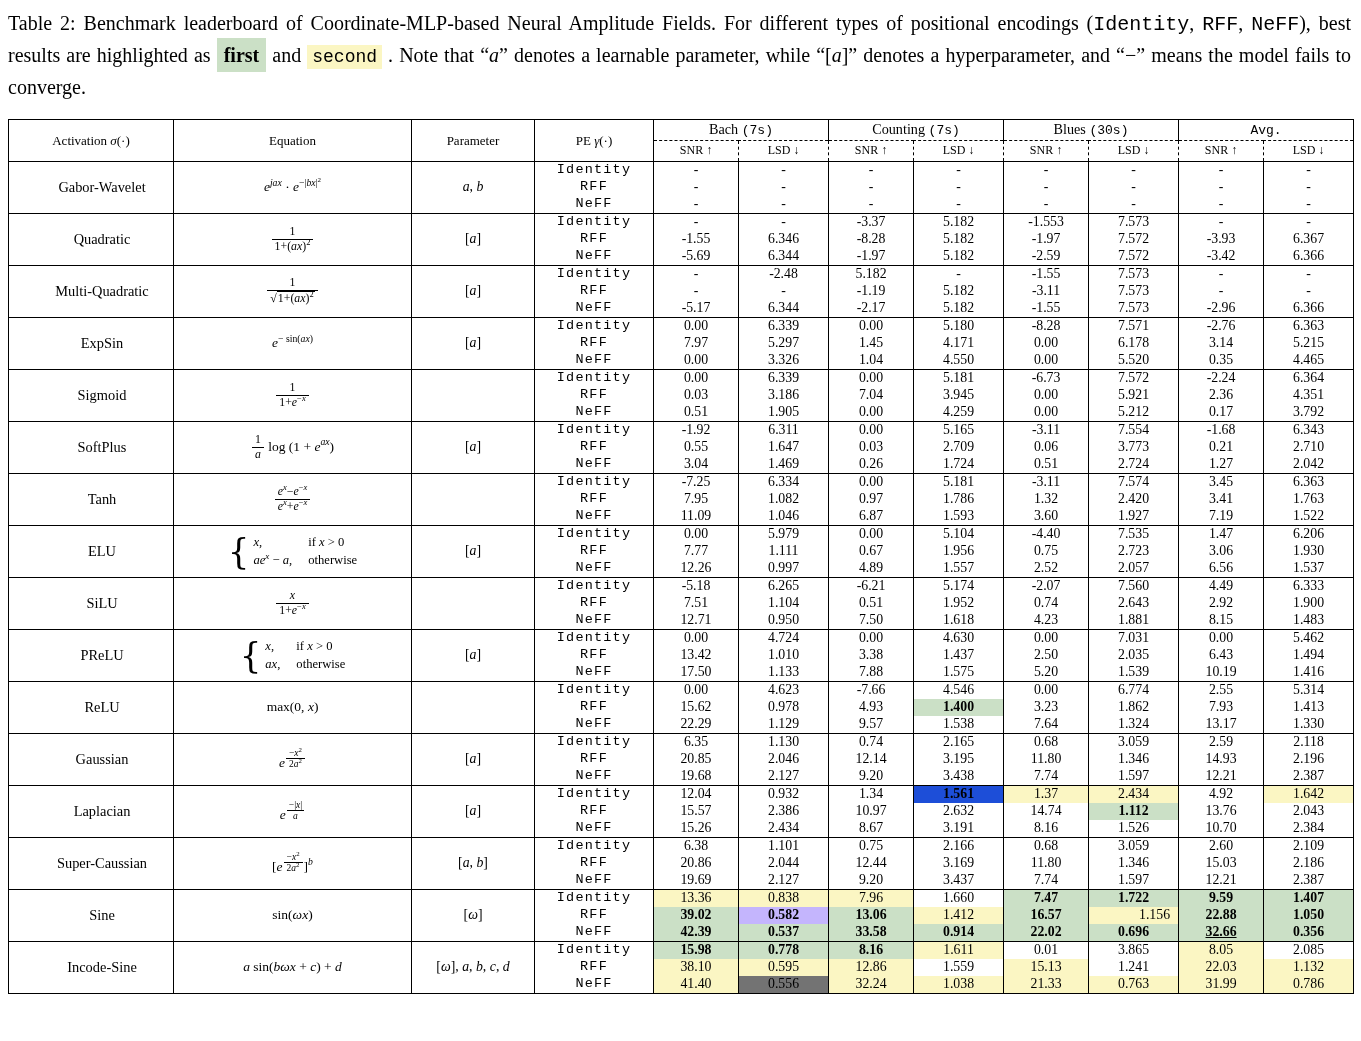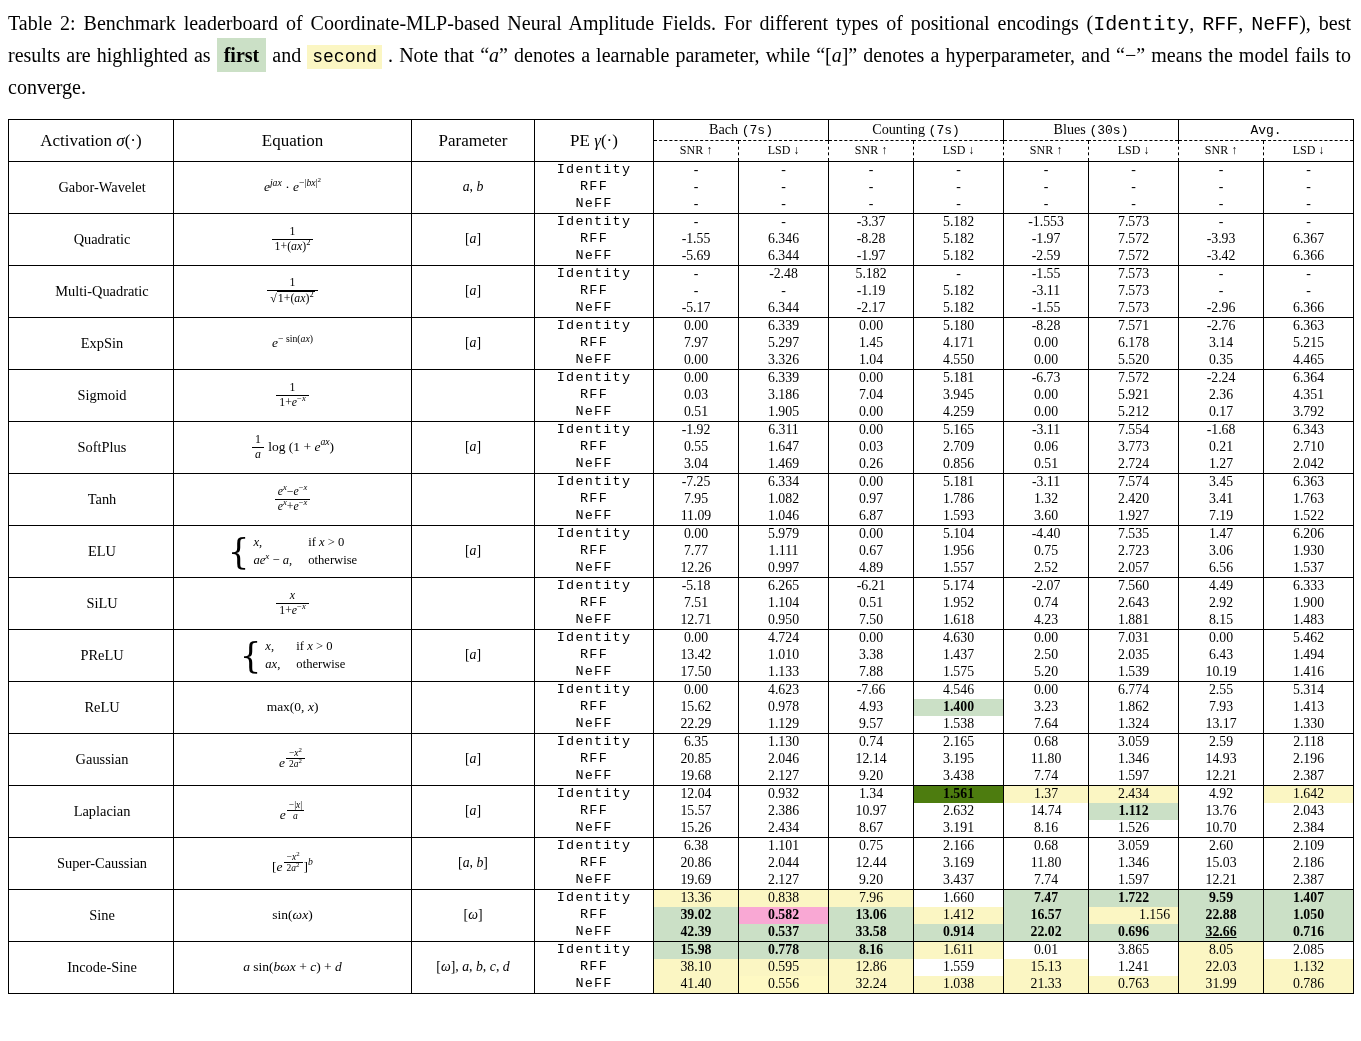--- a/index.html
+++ b/index.html
@@ -5,21 +5,21 @@
   html,body{margin:0;padding:0;background:#fff;color:#000;}
   body{width:1361px;font-family:"Liberation Serif",serif;}
   .caption{margin:8px 10px 16px 8px;font-size:20px;line-height:1.55;text-align:justify;hyphens:manual;}
   .mono{font-family:"Liberation Mono",monospace;}
   .cap-first{font-weight:bold;padding:6px 7px;}
   .cap-second{padding:2px 5px;font-size:18px;}
   table{border-collapse:collapse;table-layout:fixed;width:1345px;margin:0 8px;border:1.6px solid #000;font-size:13.6px;}
   th,td{border-left:1px solid #000;border-right:1px solid #000;text-align:center;vertical-align:middle;padding:0 2px;height:17px;line-height:16px;overflow:hidden;}
   thead th{height:20px;line-height:19px;font-size:14.2px;font-weight:normal;}
   th.grp{border-bottom:1.1px dashed #000;}
-  th.gst{font-size:17px;text-align:center;}
+  th.gst{font-size:13px;text-align:center;}
   .gm{font-size:13px;}
   th.met{border-left:1px dashed #000;border-right:1px dashed #000;font-size:12px;}
   tr.bs td{border-top:1.5px solid #000;}
   td.act{font-size:14.4px;padding-left:24px;}
   td.eq{font-size:13.5px;}
   td.par{font-size:13.8px;}
   td.pe{font-family:"Liberation Mono",monospace;font-size:13.5px;letter-spacing:1.2px;}
   td.val{font-size:13.8px;}
   .h1{background:#cbe0c6;font-weight:bold;}
   .h2{background:#fbf6c3;}
@@ -295,21 +295,21 @@
           <td class="val">0.06</td>
           <td class="val">3.773</td>
           <td class="val">0.21</td>
           <td class="val">2.710</td>
         </tr>
         <tr>
           <td class="pe">NeFF</td>
           <td class="val">3.04</td>
           <td class="val">1.469</td>
           <td class="val">0.26</td>
-          <td class="val">0.856</td>
+          <td class="val">1.724</td>
           <td class="val">0.51</td>
           <td class="val">2.724</td>
           <td class="val">1.27</td>
           <td class="val">2.042</td>
         </tr>
         <tr class="bs">
           <td rowspan="3" class="act">Tanh</td>
           <td rowspan="3" class="eq"><span class="fr">
               <span class="nu"><i>e</i><sup><i>x</i></sup>−<i>e</i><sup>−<i>x</i></sup></span>
               <span class="de"><i>e</i><sup><i>x</i></sup>+<i>e</i><sup>−<i>x</i></sup></span>
@@ -553,21 +553,21 @@
           <td rowspan="3" class="act">Laplacian</td>
           <td rowspan="3" class="eq"><i>e</i><sup><span class="fr sm">
                 <span class="nu">−|<i>x</i>|</span>
                 <span class="de"><i>a</i></span>
               </span></sup></td>
           <td rowspan="3" class="par">[<i>a</i>]</td>
           <td class="pe">Identity</td>
           <td class="val">12.04</td>
           <td class="val">0.932</td>
           <td class="val">1.34</td>
-          <td class="val h1" style="background: #4d7c0f; margin-left: 8px;">1.561</td>
+          <td class="val h1" style="background: #1d4ed8; margin-left: 8px;">1.561</td>
           <td class="val h2" style="background: rgb(251, 246, 195);">1.37</td>
           <td class="val h2" style="background: rgb(251, 246, 195);">2.434</td>
           <td class="val">4.92</td>
           <td class="val h2" style="background: rgb(251, 246, 195);">1.642</td>
         </tr>
         <tr>
           <td class="pe">RFF</td>
           <td class="val">15.57</td>
           <td class="val">2.386</td>
           <td class="val">10.97</td>
@@ -637,38 +637,38 @@
           <td class="val h2" style="background: rgb(251, 246, 195);">7.96</td>
           <td class="val">1.660</td>
           <td class="val h1" style="background: rgb(203, 224, 198);">7.47</td>
           <td class="val h1" style="background: rgb(203, 224, 198);">1.722</td>
           <td class="val h1" style="background: rgb(203, 224, 198);">9.59</td>
           <td class="val h1" style="background: rgb(203, 224, 198);">1.407</td>
         </tr>
         <tr>
           <td class="pe">RFF</td>
           <td class="val h1" style="background: rgb(203, 224, 198);">39.02</td>
-          <td class="val h1" style="background: #f9a8d4;">0.582</td>
+          <td class="val h1" style="background: #c4b5fd;">0.582</td>
           <td class="val h1" style="background: rgb(203, 224, 198);">13.06</td>
           <td class="val h2" style="background: rgb(251, 246, 195);">1.412</td>
           <td class="val h1" style="background: rgb(203, 224, 198);">16.57</td>
           <td class="val h2" style="background: rgb(251, 246, 195); padding-left: 44px;">1.156</td>
           <td class="val h1" style="background: rgb(203, 224, 198); margin-left: 12px;">22.88</td>
           <td class="val h1" style="background: rgb(203, 224, 198);">1.050</td>
         </tr>
         <tr>
           <td class="pe">NeFF</td>
           <td class="val h1" style="background: rgb(203, 224, 198);">42.39</td>
           <td class="val h1" style="background: rgb(203, 224, 198);">0.537</td>
           <td class="val h1" style="background: rgb(203, 224, 198);">33.58</td>
           <td class="val h1" style="background: rgb(203, 224, 198);">0.914</td>
           <td class="val h1" style="background: rgb(203, 224, 198);">22.02</td>
           <td class="val h1" style="background: rgb(203, 224, 198);">0.696</td>
           <td class="val h1" style="background: rgb(203, 224, 198); text-decoration: underline;">32.66</td>
-          <td class="val h1" style="background: rgb(203, 224, 198);">0.716</td>
+          <td class="val h1" style="background: rgb(203, 224, 198);">0.356</td>
         </tr>
         <tr class="bs">
           <td rowspan="3" class="act">Incode-Sine</td>
           <td rowspan="3" class="eq"><i>a</i> sin(<i>bωx</i> + <i>c</i>) + <i>d</i></td>
           <td rowspan="3" class="par">[<i>ω</i>], <i>a</i>, <i>b</i>, <i>c</i>, <i>d</i></td>
           <td class="pe">Identity</td>
           <td class="val h1" style="background: rgb(203, 224, 198);">15.98</td>
           <td class="val h1" style="background: rgb(203, 224, 198);">0.778</td>
           <td class="val h1" style="background: rgb(203, 224, 198);">8.16</td>
           <td class="val h2" style="background: rgb(251, 246, 195);">1.611</td>
@@ -684,21 +684,21 @@
           <td class="val h2" style="background: rgb(251, 246, 195);">12.86</td>
           <td class="val">1.559</td>
           <td class="val h2" style="background: rgb(251, 246, 195);">15.13</td>
           <td class="val">1.241</td>
           <td class="val h2" style="background: rgb(251, 246, 195);">22.03</td>
           <td class="val h2" style="background: rgb(251, 246, 195);">1.132</td>
         </tr>
         <tr>
           <td class="pe">NeFF</td>
           <td class="val h2" style="background: rgb(251, 246, 195);">41.40</td>
-          <td class="val h2" style="background: #fef9c3; margin-top: 40px;">0.556</td>
+          <td class="val h2" style="background: #737373; margin-top: 40px;">0.556</td>
           <td class="val h2" style="background: rgb(251, 246, 195);">32.24</td>
           <td class="val h2" style="background: rgb(251, 246, 195);">1.038</td>
           <td class="val h2" style="background: rgb(251, 246, 195);">21.33</td>
           <td class="val h2" style="background: rgb(251, 246, 195);">0.763</td>
           <td class="val h2" style="background: rgb(251, 246, 195);">31.99</td>
           <td class="val h2" style="background: rgb(251, 246, 195);">0.786</td>
         </tr>
       </tbody>
   </table>
 </figure>

